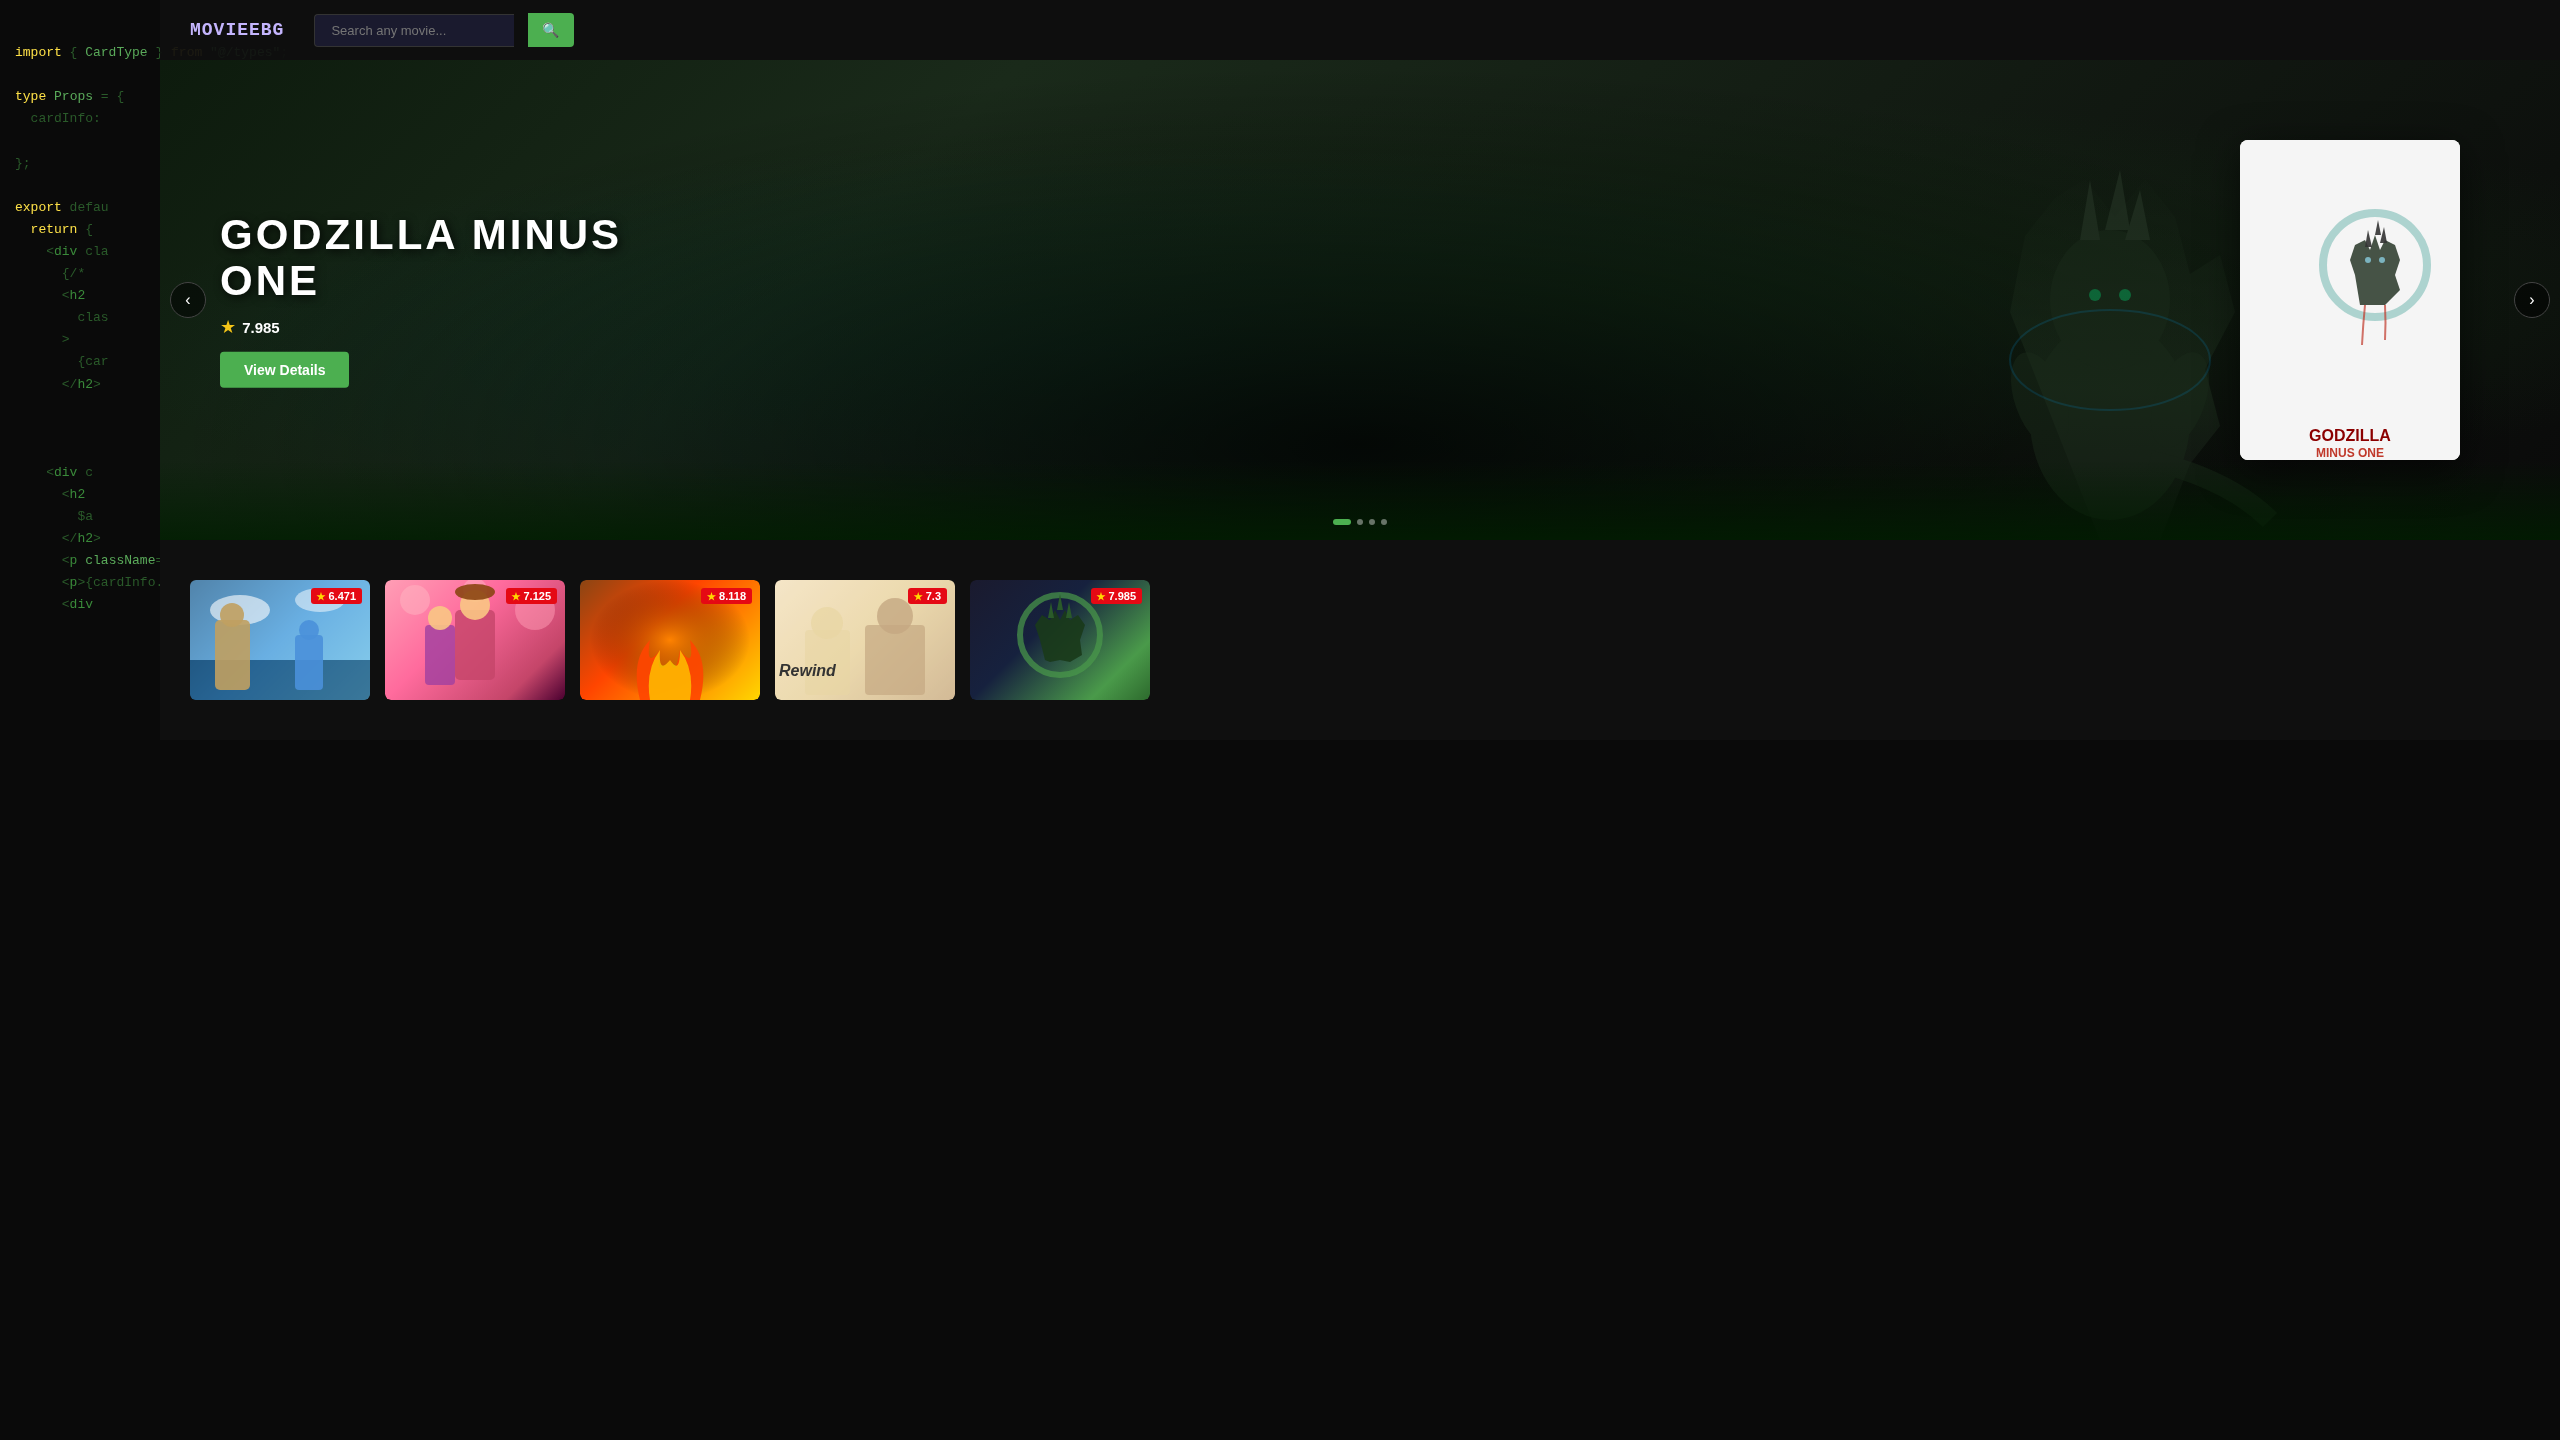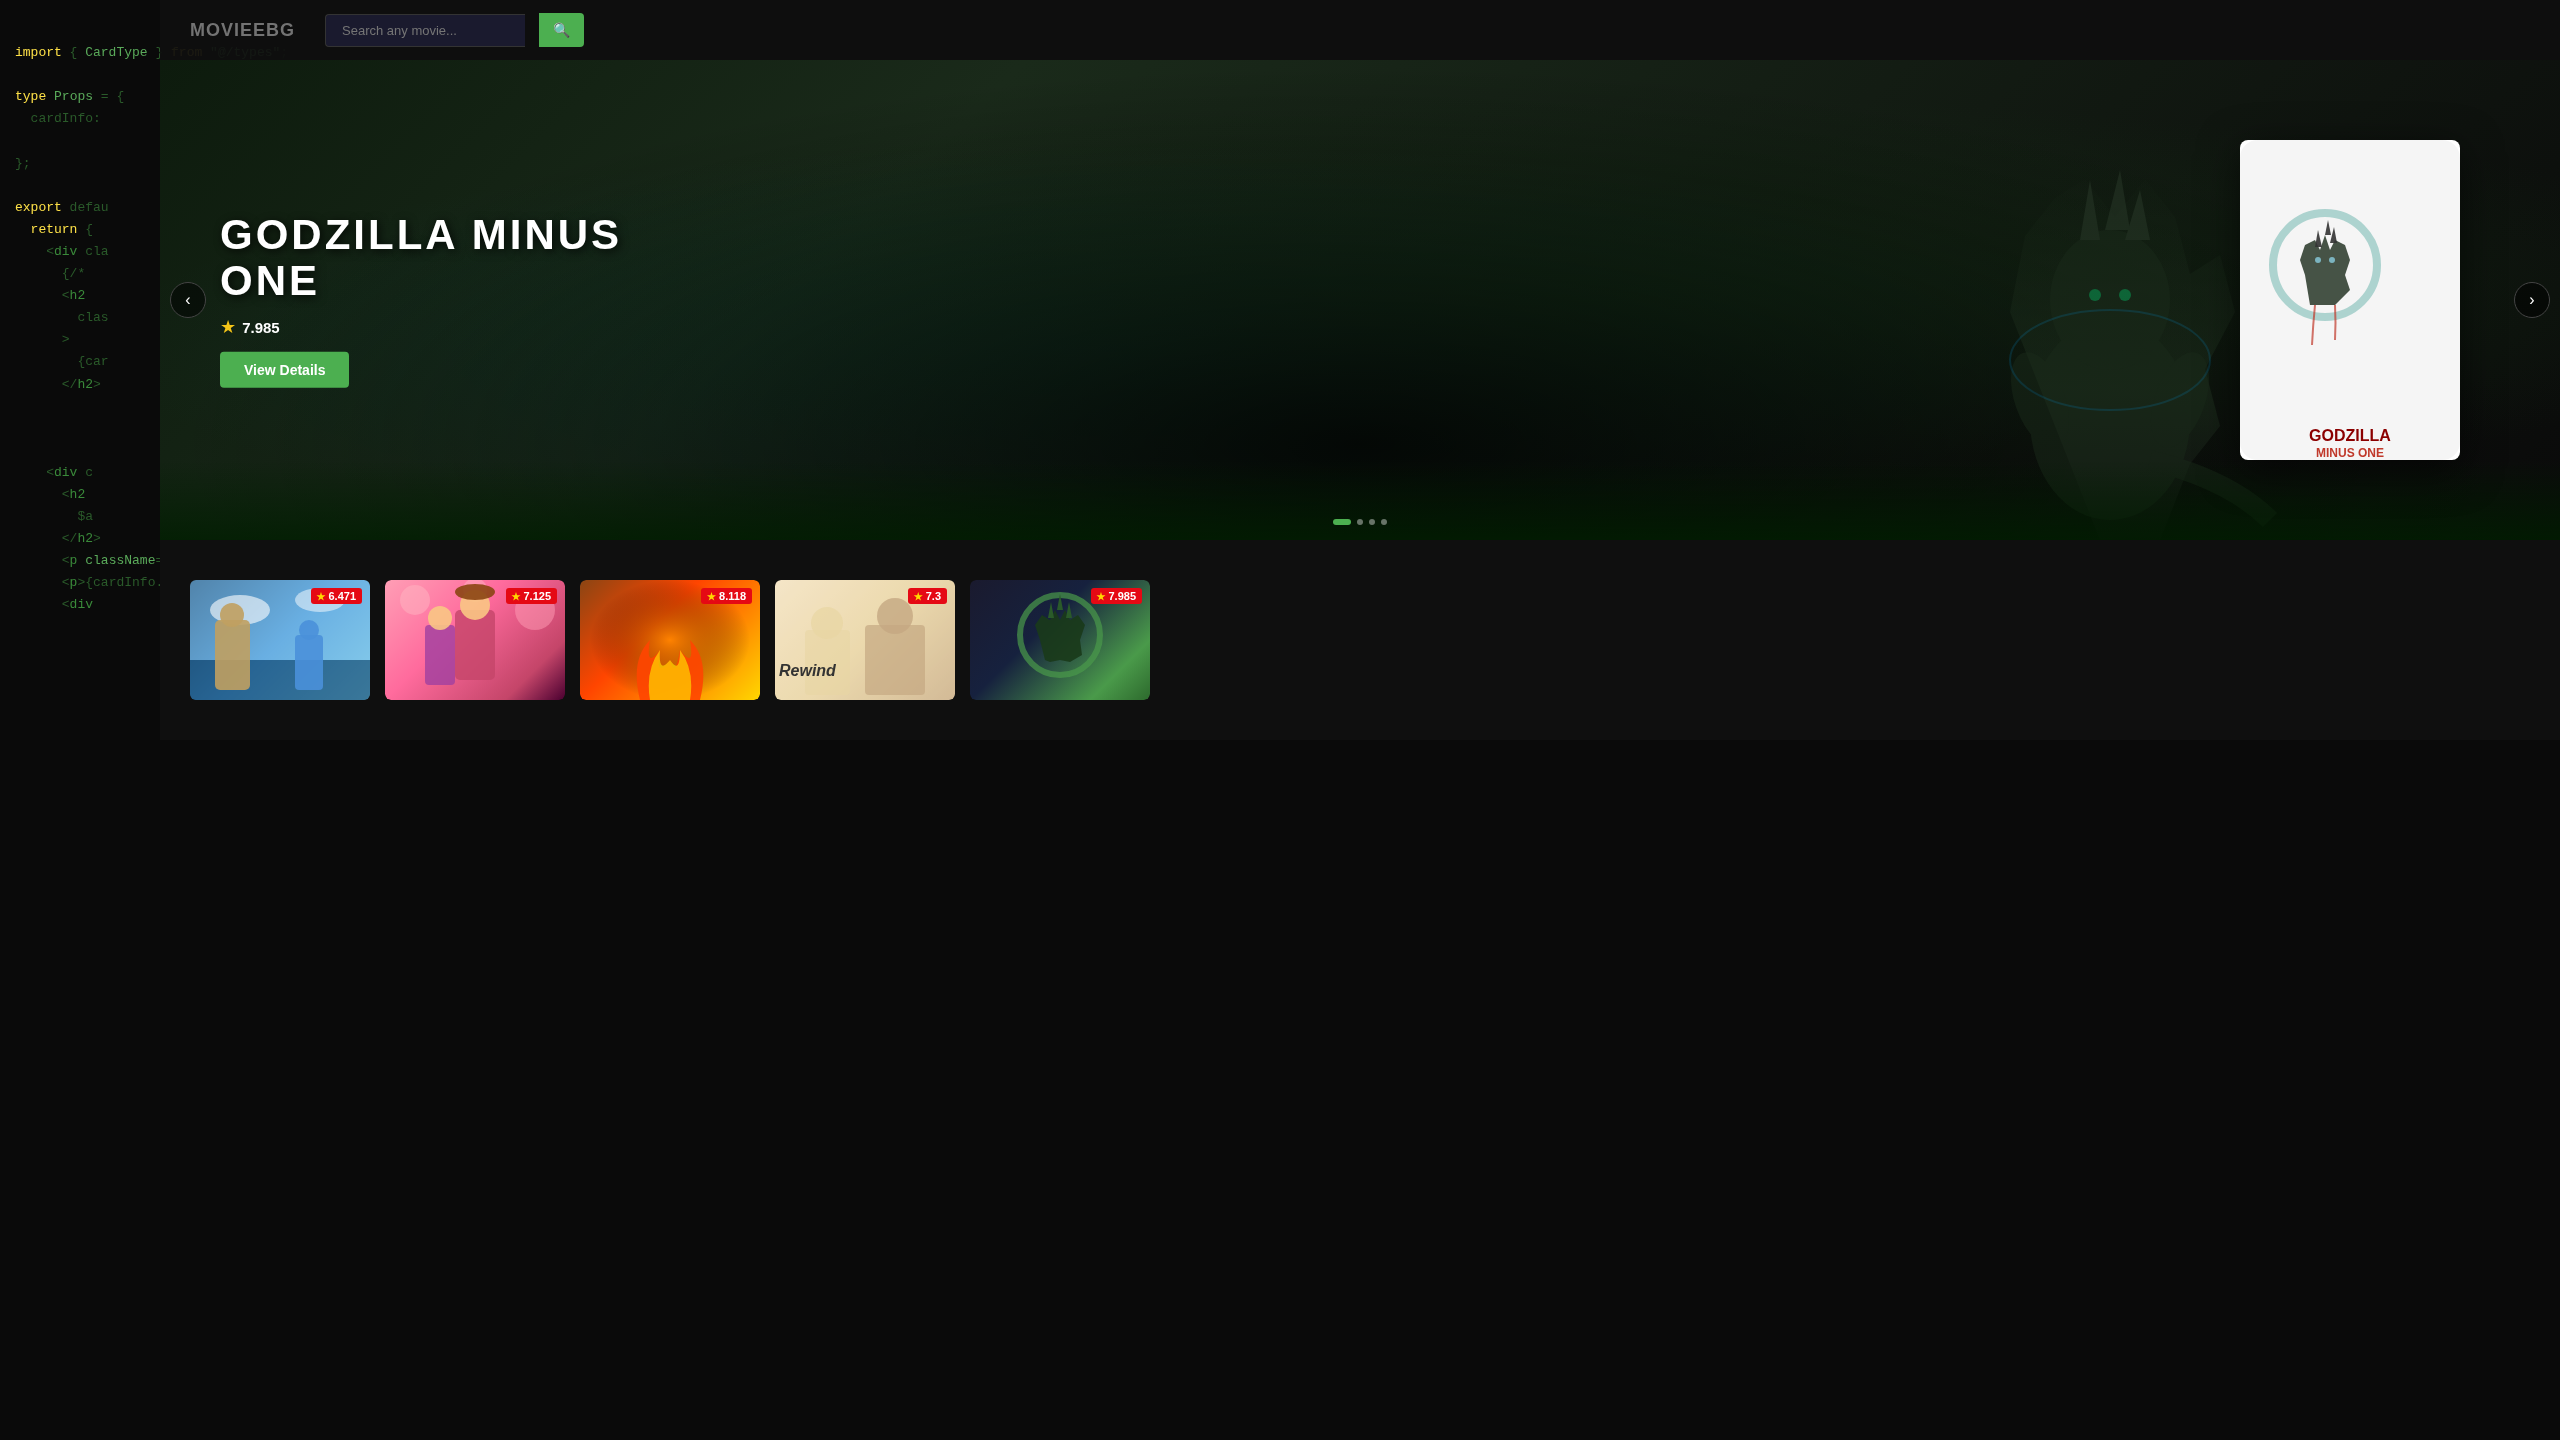--- a/index.html
+++ b/index.html
@@ -50,26 +50,27 @@
       display: flex;
       align-items: center;
       padding: 0 30px;
       height: 60px;
       background: rgba(15, 15, 15, 0.95);
       position: relative;
       z-index: 10;
     }
 
     .nav-logo {
-      color: #737373;
+      color: #c4b5fd;
       font-weight: 900;
       font-size: 18px;
       letter-spacing: 1px;
       margin-right: 30px;
       text-transform: uppercase;
+      font-family: Liberation Mono, monospace;
     }
 
     .nav-links {
       display: flex;
       gap: 25px;
       flex: 1;
     }
 
     .nav-link {
       color: #ccc;
@@ -256,24 +257,23 @@
       align-items: center;
       justify-content: center;
     }
 
     .poster-inner {
       width: 100%;
       height: 100%;
       background: #f5f5f5;
       display: flex;
       flex-direction: column;
-      align-items: flex-start;
+      align-items: flex-end;
       justify-content: center;
       padding: 15px;
-      border-radius: 18px;
     }
 
     
     .poster-art {
       width: 140px;
       height: 180px;
       position: relative;
       margin-bottom: 10px;
     }
 

